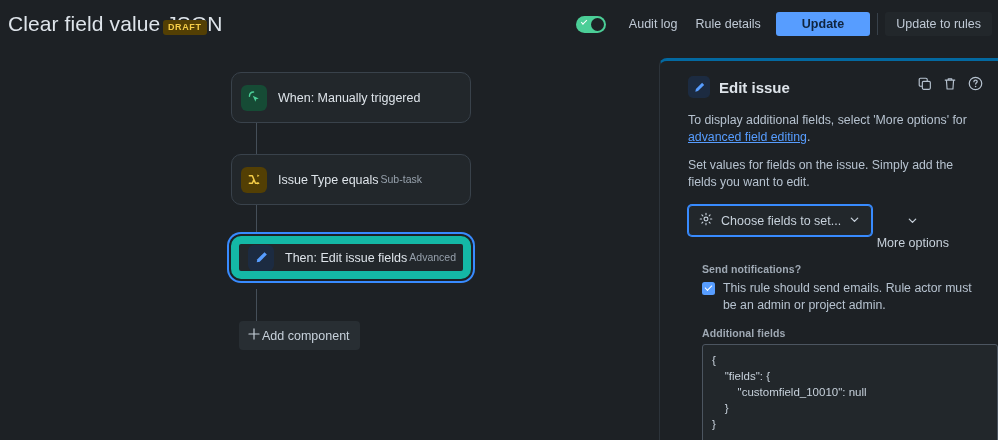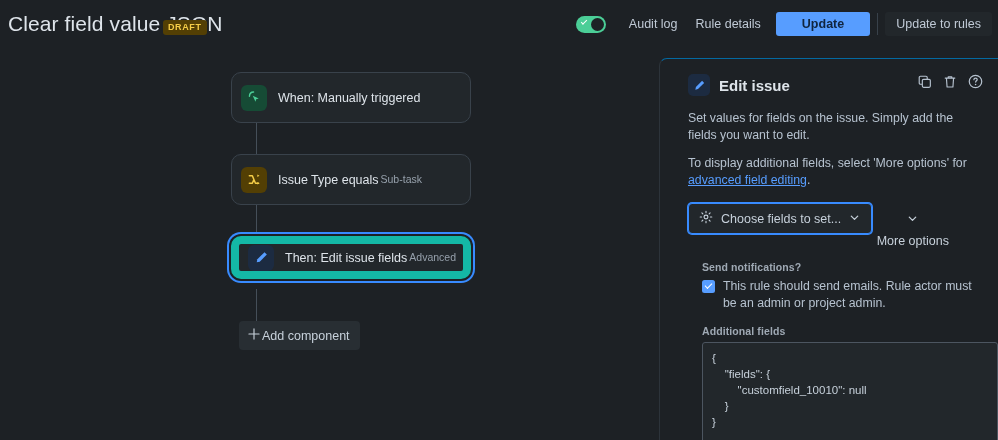--- a/index.html
+++ b/index.html
@@ -108,21 +108,21 @@
     font-size: 12.5px; color: #C7D1DB;
     font-family: "Liberation Sans", sans-serif;
   }
 
   
   .panel {
     position: absolute; left: 659px; top: 58px;
     width: 339px; height: 382px;
     background: #1D2125;
     border-left: 1px solid #2C333A;
-    border-top: 1px solid #0369a1;
+    border-top: 3px solid #0369a1;
     border-top-left-radius: 8px;
     padding: 12px 14px 0 28px;
     overflow: hidden;
   }
   .panel-head { display: flex; align-items: center; position: relative; height: 28px; }
   .panel-head-icon {
     width: 22px; height: 22px; border-radius: 5px; background: #1C2B41;
     display: flex; align-items: center; justify-content: center; margin-right: 9px;
   }
   .panel-title { font-size: 15px; color: #DEE4EA; font-weight: 600; }
@@ -286,25 +286,25 @@
         <span class="pa-btn">
           <svg width="17" height="17" viewBox="0 0 18 18">
             <circle cx="9" cy="9" r="6.6" fill="none" stroke="#B6C2CF" stroke-width="1.3"></circle>
             <path d="M7.3 7.1c0-1 .8-1.7 1.8-1.7s1.7.7 1.7 1.6c0 1.3-1.6 1.3-1.6 2.6" fill="none" stroke="#B6C2CF" stroke-width="1.3" stroke-linecap="round"></path>
             <circle cx="9.1" cy="12.2" r=".85" fill="#B6C2CF"></circle>
           </svg>
         </span>
       </div>
     </div>
 
-    <div class="p-desc">Set values for fields on the issue. Simply add the fields you want to edit.</div>
-
     <div class="p-desc p-desc2">
       <span>To display additional fields, select 'More options' for </span><a class="link">advanced field editing</a><span>.</span>
     </div>
+
+    <div class="p-desc">Set values for fields on the issue. Simply add the fields you want to edit.</div>
 
     <button class="choose-btn">
       <span>
         <svg width="14" height="14" viewBox="0 0 16 16">
           <circle cx="8" cy="8" r="2.2" fill="none" stroke="#C7D1DB" stroke-width="1.3"></circle>
           <path d="M8 1.4v1.6M8 13v1.6M14.6 8H13M3 8H1.4M12.7 3.3l-1.1 1.1M4.4 11.6l-1.1 1.1M12.7 12.7l-1.1-1.1M4.4 4.4L3.3 3.3" stroke="#C7D1DB" stroke-width="1.3" stroke-linecap="round"></path>
         </svg>
       </span>
       <span>Choose fields to set...</span>
       <span>

